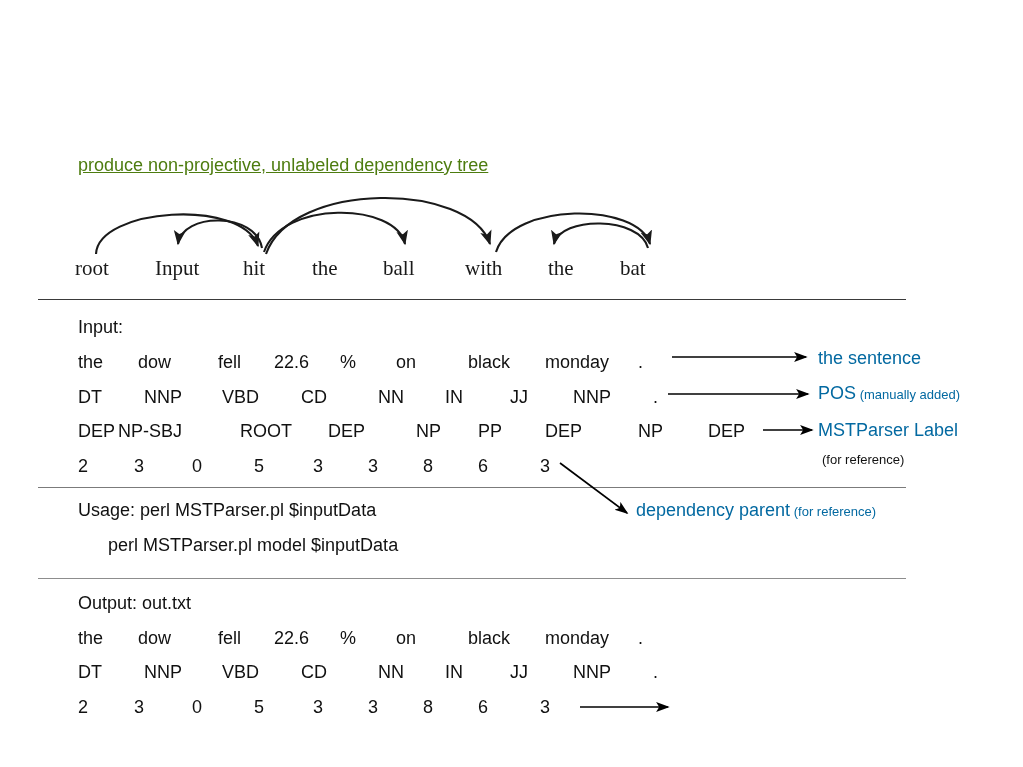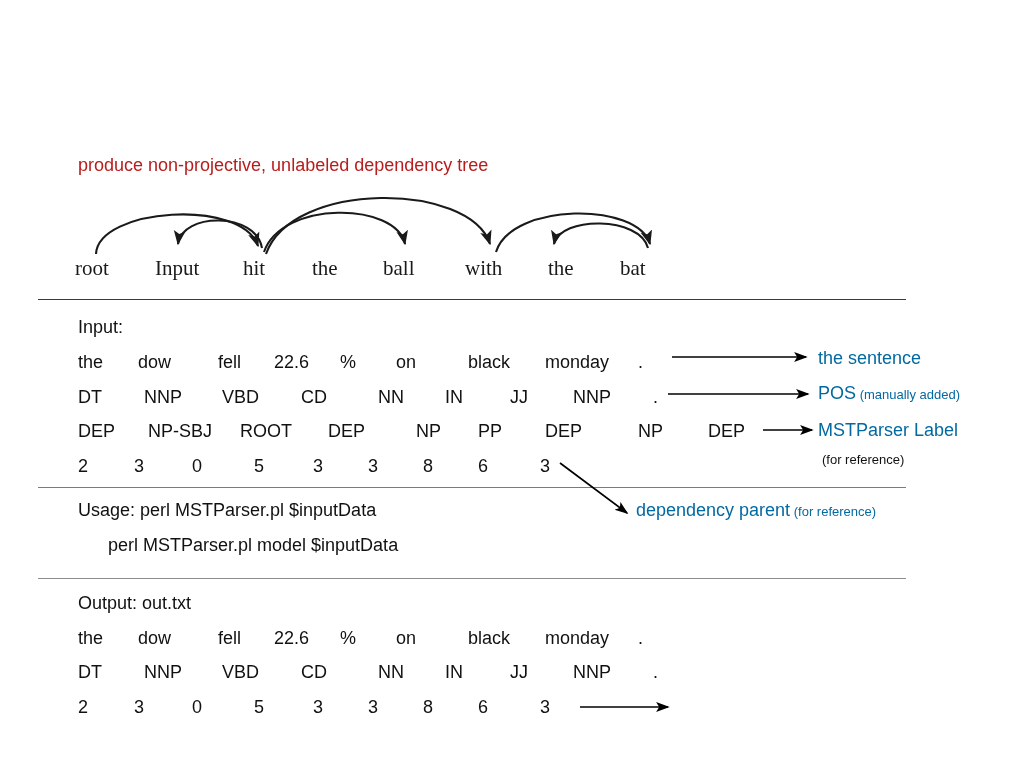--- a/index.html
+++ b/index.html
@@ -33,22 +33,23 @@
     letter-spacing: 0.1px;
     color: #111;
   }
 
   
   .tree-caption {
     position: absolute;
     left: 78px;
     top: 155px;
     font-size: 18px;
-    color: #b91c1c;
-    white-space: nowrap;
+    color: #4d7c0f;
+    white-space: nowrap;
+    text-decoration: underline;
   }
 
   
   .tree-wrap {
     position: absolute;
     left: 60px;
     top: 186px;
     width: 640px;
     height: 105px;
   }
@@ -186,21 +187,21 @@
     <span class="token" style="left:223px">CD</span>
     <span class="token" style="left:300px">NN</span>
     <span class="token" style="left:367px">IN</span>
     <span class="token" style="left:432px">JJ</span>
     <span class="token" style="left:495px">NNP</span>
     <span class="token" style="left:575px">.</span>
   </div>
 
   <div class="token-row" style="left:78px; top:421px; width:700px;">
     <span class="token" style="left:0px">DEP</span>
-    <span class="token" style="left:70px">NP-SBJ</span>
+    <span class="token" style="left:40px">NP-SBJ</span>
     <span class="token" style="left:162px">ROOT</span>
     <span class="token" style="left:250px">DEP</span>
     <span class="token" style="left:338px">NP</span>
     <span class="token" style="left:400px">PP</span>
     <span class="token" style="left:467px">DEP</span>
     <span class="token" style="left:560px">NP</span>
     <span class="token" style="left:630px">DEP</span>
   </div>
 
   <div class="token-row" style="left:78px; top:456px; width:500px;">

